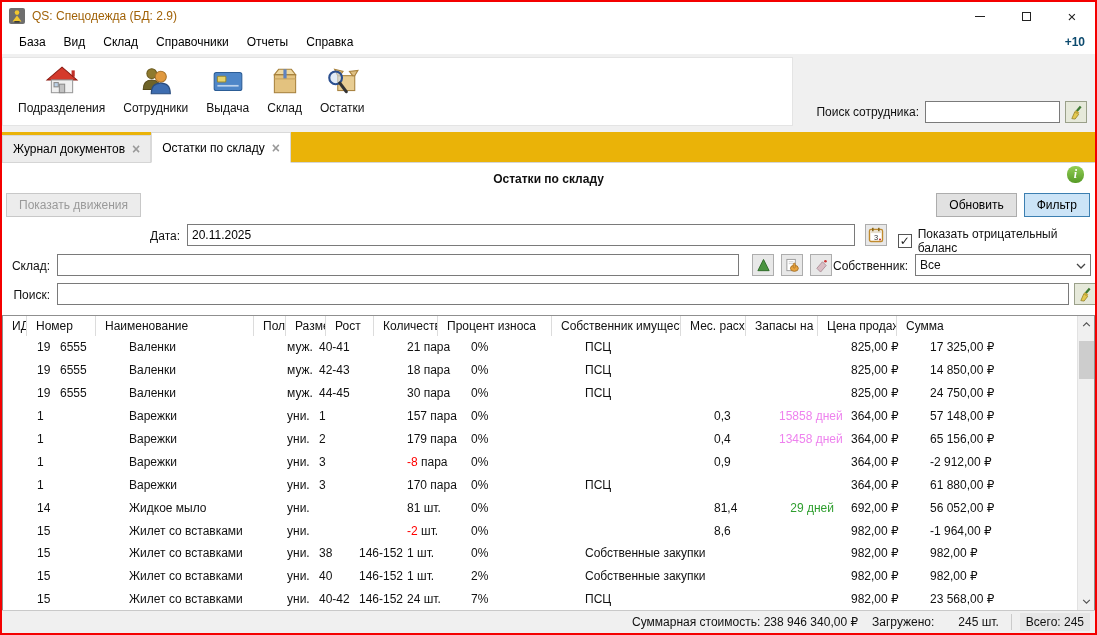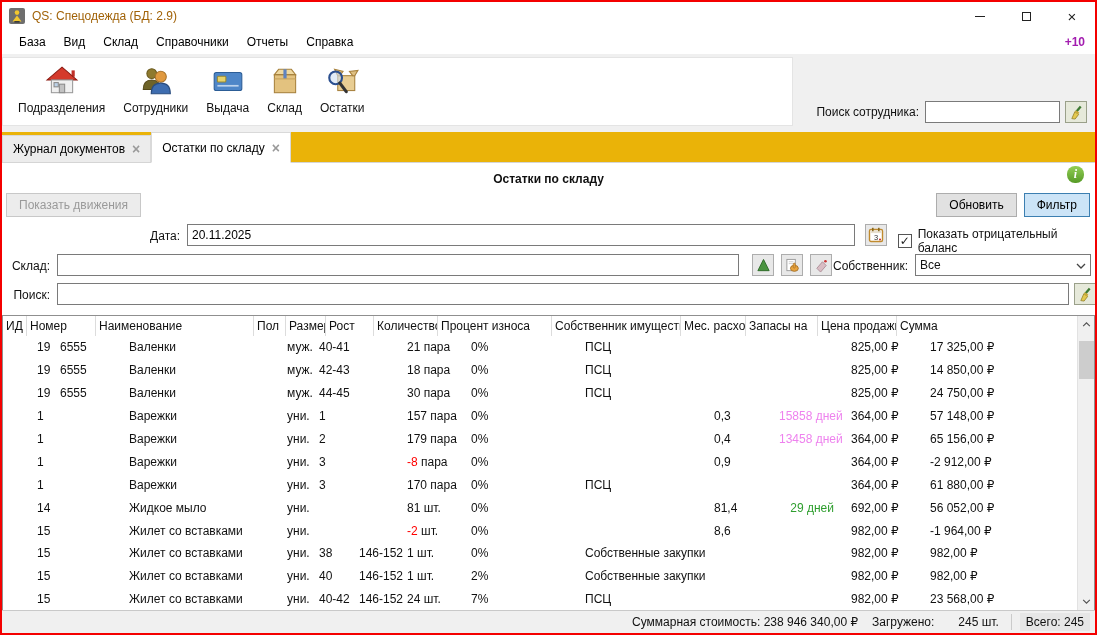--- a/index.html
+++ b/index.html
@@ -18,21 +18,21 @@
   .win-btn{ width:46px; height:100%; display:flex; align-items:center; justify-content:center;
             color:#222; cursor:default; }
   .glyph-min{ width:10px; height:1px; background:#222; display:inline-block; }
   .glyph-max{ width:9px; height:9px; border:1px solid #222; display:inline-block; }
   .glyph-close{ font-size:15px; line-height:1; }
 
   
   .menubar{ position:absolute; top:28px; left:0; right:0; height:24px; background:#fff;
             display:flex; align-items:center; padding-left:8px; }
   .menu-item{ padding:3px 9px; color:#000; }
-  .menu-badge{ margin-left:auto; margin-right:10px; color:#a21caf; font-weight:bold; }
+  .menu-badge{ margin-left:auto; margin-right:10px; color:#0c4a6e; font-weight:bold; }
 
   
   .toolbar-band{ position:absolute; top:52px; left:0; right:0; height:78px; background:#f0f0f0; }
   .toolbar-panel{ position:absolute; left:0; top:3px; width:791px; height:69px; background:#fff;
                   border:1px solid #e4e4e4; display:flex; align-items:flex-start; padding:4px 0 0 6px; }
   .tool-btn{ display:flex; flex-direction:column; align-items:center; padding:2px 9px; border-radius:2px; }
   .tool-icon{ width:34px; height:34px; display:block; }
   .tool-label{ margin-top:3px; white-space:nowrap; }
   .emp-search{ position:absolute; right:8px; top:10px; display:flex; align-items:center;margin-top:37px; }
   .emp-search label{ margin-right:6px; }
@@ -88,21 +88,21 @@
   .search-clear{ position:absolute; top:120px; left:1072px; }
 
   
   .grid-wrap{ position:absolute; top:152px; left:0; right:0; height:296px;
               border:1px solid #8f8f8f; background:#fff; }
   .grid-scroll-pad{ position:absolute; left:0; top:0; right:17px; bottom:0; overflow:hidden; }
   .thead,.trow{ display:grid;
       grid-template-columns:23px 69px 158px 32px 40px 48px 64px 114px 129px 65px 72px 79px minmax(0,1fr);
       align-items:center; }
   .thead{ height:20px; }
-  .thead .hcell{ height:100%; display:flex; align-items:center; padding-left:3px;
+  .thead .hcell{ height:100%; display:flex; align-items:center; padding-left:9px;
                  border-left:1px solid #dcdcdc; white-space:nowrap; overflow:hidden; }
   .thead .hcell:first-child{ border-left:none; }
   .trow{ height:22.9px;padding-left:31px; }
   .cell{ padding-left:3px; white-space:nowrap; overflow:hidden; }
   .cell.stock{ text-align:right; padding-right:14px; }
   .neg{ color:#ff0000; }
   .pink{ color:#ee82ee; }
   .green{ color:#2e9e2e; }
 
   .vscroll{ position:absolute; top:0; right:0; bottom:0; width:17px; background:#f0f0f0;

